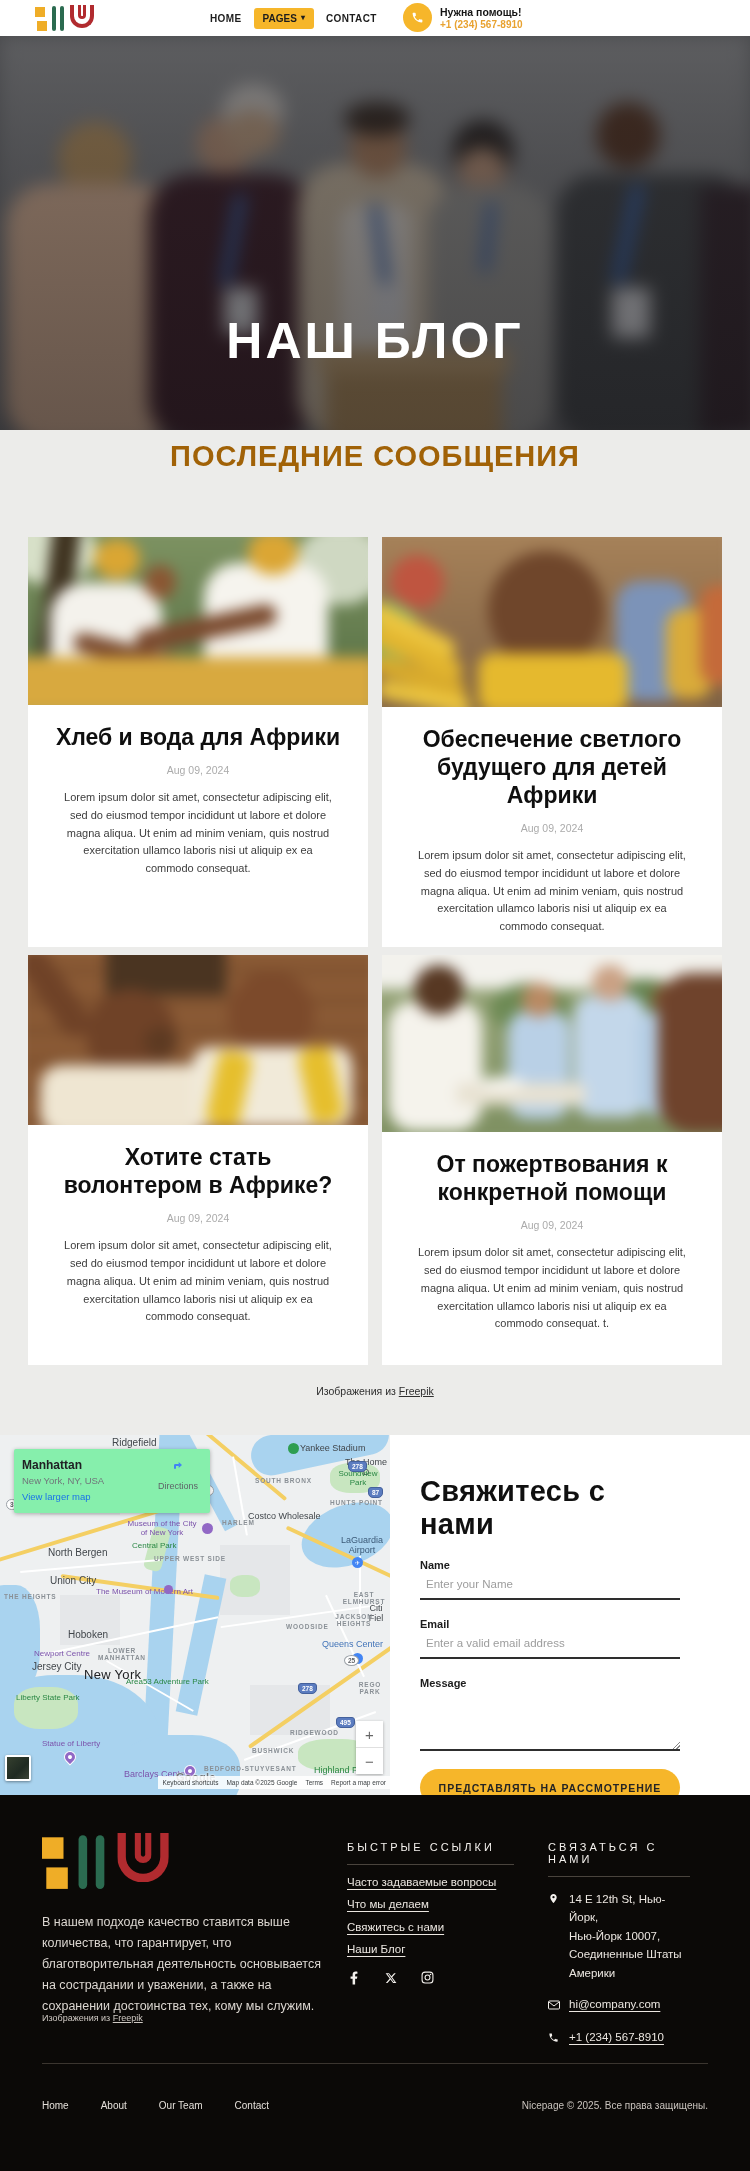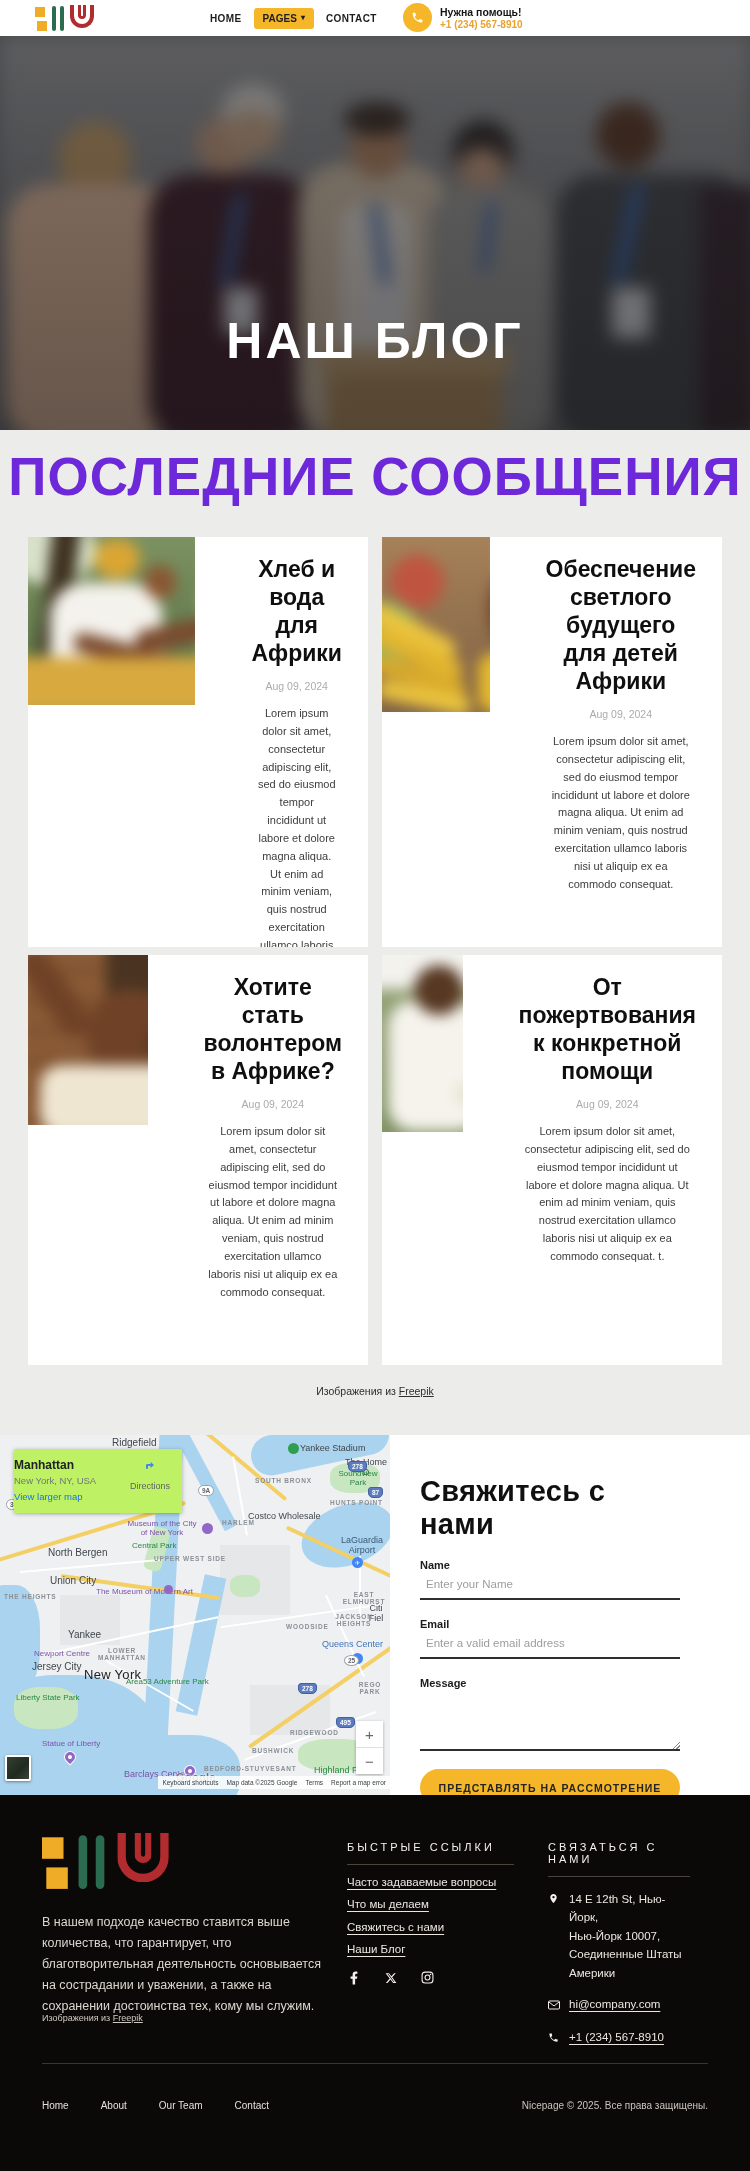--- a/index.html
+++ b/index.html
@@ -31,23 +31,23 @@
   .hero{position:absolute;left:0;top:36px;width:750px;height:394px;overflow:hidden;background:#76787b;}
   .hero-art{position:absolute;inset:0;filter:blur(9px);}
   .hero-art span{position:absolute;display:block;}
   .hero-shade{position:absolute;inset:0;background:linear-gradient(rgba(20,19,22,.46),rgba(14,13,16,.60));}
   .hero-content{position:absolute;left:0;top:276px;width:750px;text-align:center;color:#fff;}
   .hero-title{font-size:50px;font-weight:800;letter-spacing:3px;margin:0;}
   .hero-sub{margin:26px auto 0;font-size:10.5px;color:#efefef;max-width:560px;}
 
   
   .posts{position:absolute;left:0;top:430px;width:750px;height:1005px;background:#ECECEA;}
-  .posts-heading{margin:0;padding-top:16px;text-align:center;font-size:53px;font-weight:800;letter-spacing:1px;color:#6d28d9;}
+  .posts-heading{margin:0;padding-top:10px;text-align:center;font-size:29px;font-weight:800;letter-spacing:1px;color:#a16207;}
   .grid{position:absolute;left:28px;top:107px;width:694px;display:grid;grid-template-columns:340px 340px;grid-template-rows:410px 410px;column-gap:14px;row-gap:8px;}
-  .card{background:#fff;display:flex;flex-direction:row;overflow:hidden;gap:30px;}
+  .card{background:#fff;display:flex;flex-direction:column;overflow:hidden;}
   .card-img{position:relative;width:340px;overflow:hidden;cursor:pointer;}
   .scene{position:absolute;inset:-12px;filter:blur(7px);}
   .scene span{position:absolute;display:block;}
   .card-body{flex:1;display:flex;flex-direction:column;align-items:center;justify-content:flex-start;padding:18px 26px 0;}
   .card-title{margin:0;font-size:23px;line-height:1.22;font-weight:800;color:#0f0f0f;text-align:center;cursor:pointer;}
   .card-date{margin-top:13px;font-size:10.5px;color:#ABABAB;}
   .card-text{margin-top:13px;font-size:11px;line-height:1.62;color:#3d3d3d;text-align:center;padding:0 4px;}
   .credit{position:absolute;left:0;top:955px;width:750px;text-align:center;font-size:10.5px;color:#2e2e2e;}
   .credit a{color:#2e2e2e;text-decoration:underline;cursor:pointer;}
 
@@ -68,21 +68,21 @@
   .ml.bl{font-size:9px;color:#4274b8;font-weight:500;}
   .ml.big{font-size:13px;color:#202124;font-weight:500;letter-spacing:.3px;}
   .poi{position:absolute;width:11px;height:11px;border-radius:50%;display:flex;align-items:center;justify-content:center;font-size:6px;color:#fff;}
   .poi.green{background:#2f9e51;}
   .poi.blue{background:#4285f4;}
   .poi.purple{background:#9168c5;}
   .pin{position:absolute;width:12px;height:12px;border-radius:50% 50% 50% 0;transform:rotate(-45deg);background:#9168c5;border:1px solid #fff;}
   .pin:after{content:"";position:absolute;left:3px;top:3px;width:4px;height:4px;border-radius:50%;background:#fff;}
   .shield{position:absolute;font-size:6.5px;color:#5f6368;background:#fff;border:1px solid #9aa0a6;border-radius:6px;padding:0 3px;line-height:9px;font-weight:600;}
   .shield.iw{background:#5b7cc0;border-color:#44619c;color:#fff;border-radius:3px 3px 5px 5px;}
-  .ov-card{position:absolute;left:14px;top:14px;width:168px;height:64px;background:#bef264;border-radius:2px;box-shadow:0 1px 4px rgba(0,0,0,.3);padding:9px 0;z-index:5;}
+  .ov-card{position:absolute;left:14px;top:14px;width:196px;height:64px;background:#86efac;border-radius:2px;box-shadow:0 1px 4px rgba(0,0,0,.3);padding:9px 8px;z-index:5;}
   .ov-title{font-size:12px;font-weight:600;color:#202124;}
   .ov-sub{font-size:9.5px;color:#70757a;margin-top:3px;}
   .ov-link{font-size:9.5px;color:#1a73e8;margin-top:11px;cursor:pointer;}
   .ov-dir{position:absolute;right:8px;top:9px;width:48px;text-align:center;cursor:pointer;}
   .ov-dir .dlab{font-size:9px;color:#5f6368;margin-top:3px;}
   .zoomctl{position:absolute;left:356px;top:286px;width:27px;height:53px;background:#fff;box-shadow:0 1px 3px rgba(0,0,0,.3);display:flex;flex-direction:column;z-index:5;}
   .zoomctl b{flex:1;display:flex;align-items:center;justify-content:center;font-size:15px;color:#666;font-weight:400;cursor:pointer;}
   .zoomctl b:first-child{border-bottom:1px solid #e0e0e0;}
   .satthumb{position:absolute;left:5px;top:320px;width:26px;height:26px;border:2px solid #fff;border-radius:2px;background:linear-gradient(135deg,#35402f,#1f2a22 60%,#3c4437);box-shadow:0 1px 3px rgba(0,0,0,.4);z-index:5;cursor:pointer;}
   .glogo{position:absolute;left:176px;top:336px;font-size:11px;font-weight:700;color:#6f7377;text-shadow:0 0 2px #fff,0 0 2px #fff;z-index:5;letter-spacing:.3px;}
@@ -359,21 +359,21 @@
       <i class="ml d10" style="left:50px;top:140px;">Union City</i>
       <i class="ml pu" style="left:96px;top:152px;">The Museum of Modern Art</i>
       <i class="ml g" style="left:4px;top:158px;">THE HEIGHTS</i>
       <i class="ml d9" style="left:334px;top:100px;width:56px;color:#3c5a78;">LaGuardia Airport</i>
       <i class="ml g" style="left:338px;top:156px;">EAST ELMHURST</i>
       <i class="ml d9" style="left:362px;top:168px;">Citi Fiel</i>
       <i class="ml g" style="left:328px;top:178px;width:52px;">JACKSON HEIGHTS</i>
       <i class="ml g" style="left:286px;top:188px;">WOODSIDE</i>
       <i class="ml bl" style="left:322px;top:204px;">Queens Center</i>
       <i class="ml g" style="left:350px;top:246px;">REGO PARK</i>
-      <i class="ml d10" style="left:68px;top:194px;">Yankee</i>
+      <i class="ml d10" style="left:68px;top:194px;">Hoboken</i>
       <i class="ml pu" style="left:12px;top:214px;margin-left:22px;">Newport Centre</i>
       <i class="ml g" style="left:98px;top:212px;width:48px;">LOWER MANHATTAN</i>
       <i class="ml big" style="left:84px;top:232px;">New York</i>
       <i class="ml d10" style="left:32px;top:226px;">Jersey City</i>
       <i class="ml gr" style="left:126px;top:242px;">Area53 Adventure Park</i>
       <i class="ml gr" style="left:16px;top:258px;">Liberty State Park</i>
       <i class="ml pu" style="left:42px;top:304px;">Statue of Liberty</i>
       <i class="ml pu" style="left:124px;top:334px;font-size:9px;">Barclays Center</i>
       <i class="ml g" style="left:204px;top:330px;">BEDFORD-STUYVESANT</i>
       <i class="ml g" style="left:252px;top:312px;">BUSHWICK</i>

